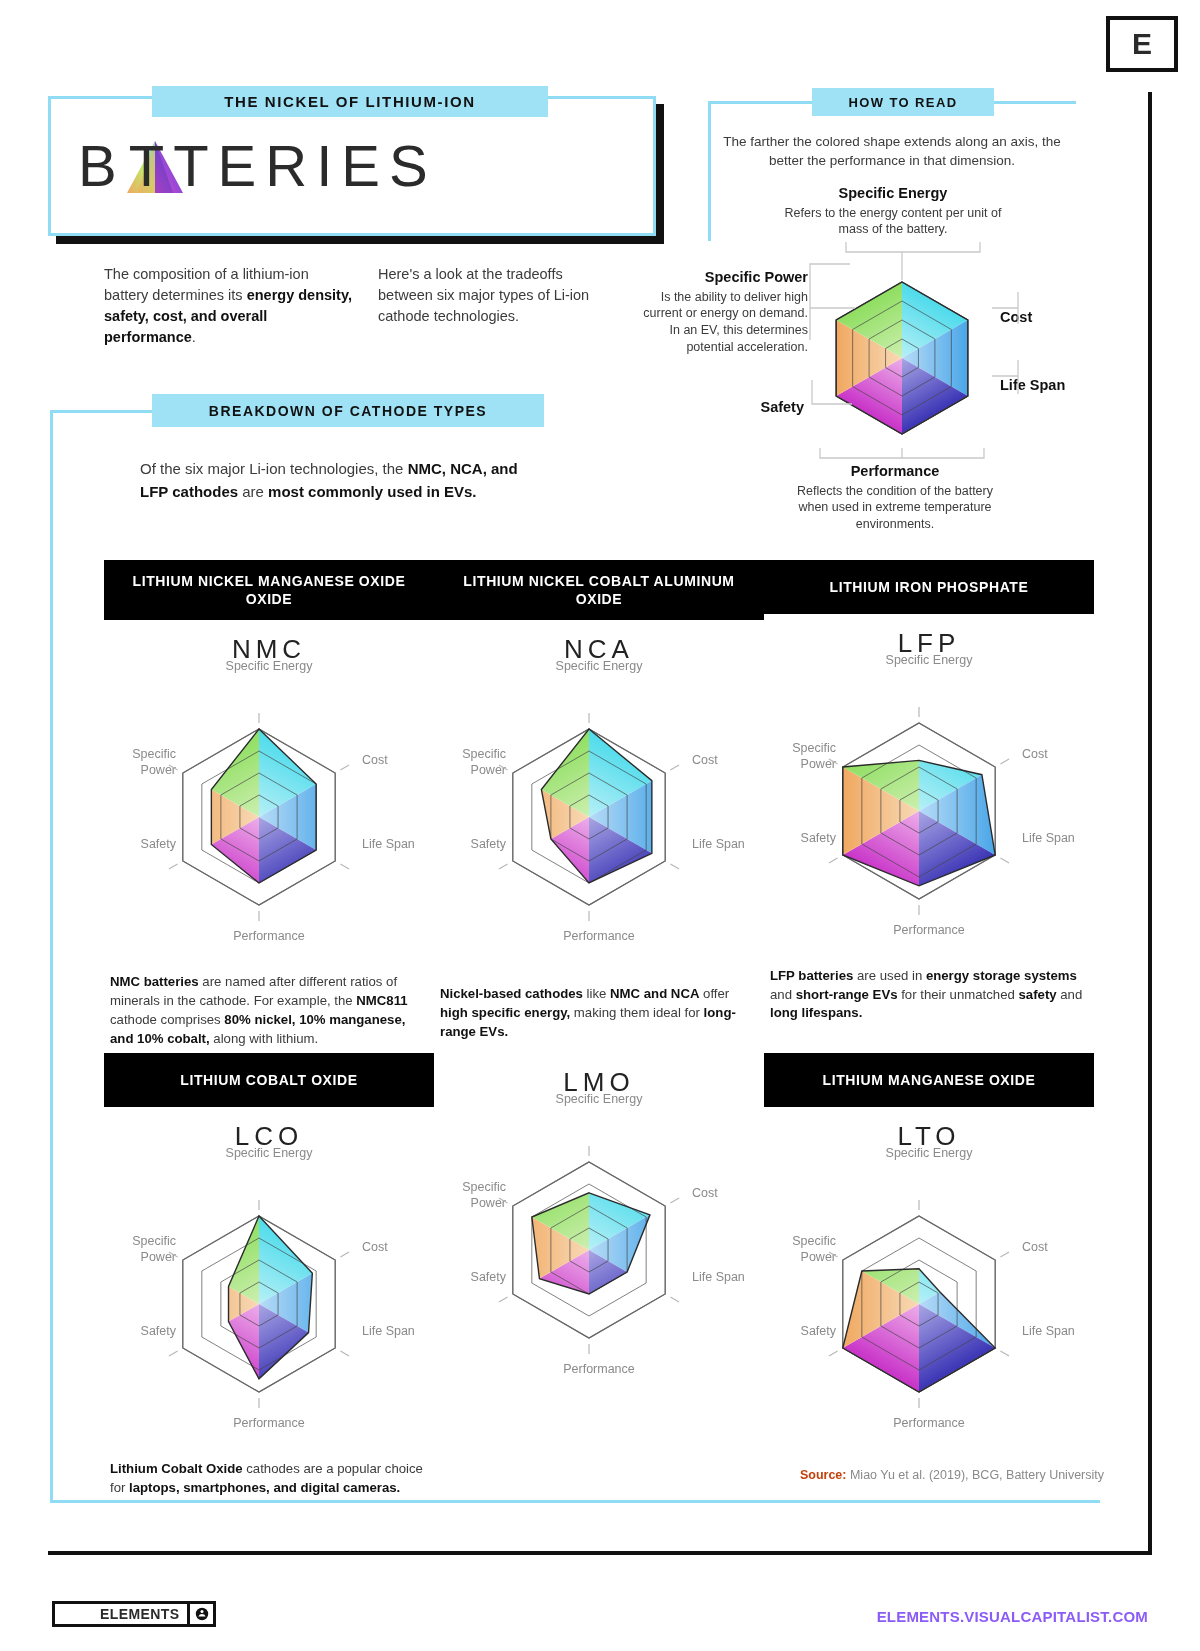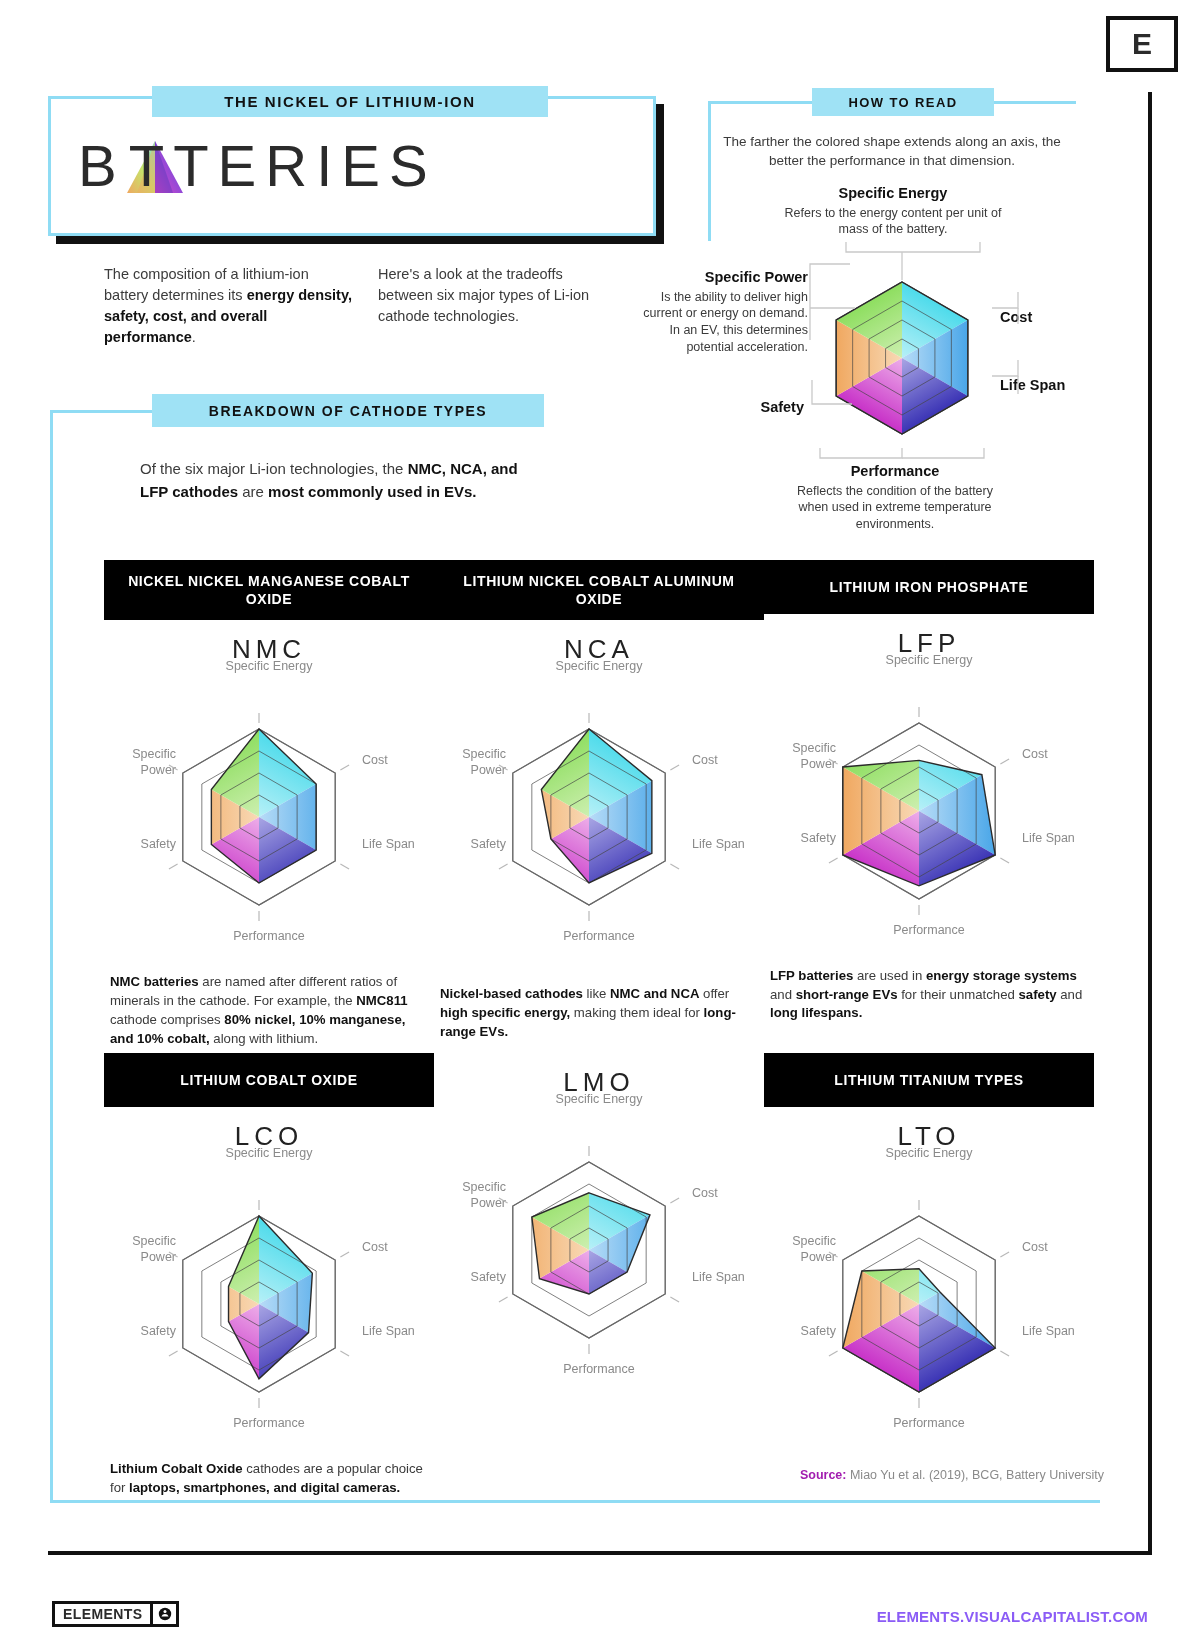--- a/index.html
+++ b/index.html
@@ -145,25 +145,25 @@
 
   .radar-axis-label {
     position: absolute; font-size: 12.5px; color: #8a8a8a; line-height: 1.25; text-align: center;
   }
 
   
   .source {
     position: absolute; right: 96px; top: 1468px;
     font-size: 12.5px; color: #8a8a8a;
   }
-  .source b { color: #a21caf; text-align: right; }
+  .source b { color: #c2410c; text-align: right; }
 
   .footer-left {
     position: absolute; left: 52px; bottom: 24px;
-    display: flex; align-items: stretch; border: 3px solid #111; height: 26px;
+    display: flex; align-items: stretch; border: 3px solid #111; height: 26px; padding-left: 37px;
   }
   .footer-left .fl-text {
     font-weight: 700; font-size: 14px; letter-spacing: 0.4px;
     padding: 0 8px; display: flex; align-items: center;
   }
   .footer-left .fl-icon {
     border-left: 3px solid #111; width: 26px;
     display: flex; align-items: center; justify-content: center; font-size: 13px;
   }
   .footer-right {
@@ -301,21 +301,21 @@
 </div>
 
 <div class="breakdown-bracket"></div>
 <div class="breakdown-foot"></div>
 <div class="ribbon ribbon-breakdown">BREAKDOWN OF CATHODE TYPES</div>
 <div class="breakdown-sub">
   <span>Of the six major Li-ion technologies, the </span><b>NMC, NCA, and LFP cathodes</b><span> are </span><b>most commonly used in EVs.</b>
 </div>
 
 <div class="card" id="card-0" style="left:104px;top:560px;">
-    <div class="card-title">NICKEL NICKEL MANGANESE COBALT OXIDE</div>
+    <div class="card-title">LITHIUM NICKEL MANGANESE OXIDE OXIDE</div>
     <div class="card-abbr">NMC</div>
     <div class="chart-holder">
       <div class="radar-axis-label" style="left:95px;top:-8px;width:140px;position:absolute;">Specific Energy</div>
       <div class="radar-axis-label" style="left:258px;top:86px;width:72px;text-align:left;position:absolute;">Cost</div>
       <div class="radar-axis-label" style="left:258px;top:170px;width:72px;text-align:left;position:absolute;">Life Span</div>
       <div class="radar-axis-label" style="left:95px;top:262px;width:140px;position:absolute;">Performance</div>
       <div class="radar-axis-label" style="left:0px;top:170px;width:72px;text-align:right;position:absolute;">Safety</div>
       <div class="radar-axis-label" style="left:0px;top:80px;width:72px;text-align:right;position:absolute;">Specific Power</div>
       <div style="position: absolute; left: 45px; top: 40px; width: 240px; height: 220px;"><svg width="220" height="220" viewBox="0 0 220 220">
           <defs>
@@ -594,21 +594,21 @@
           <line x1="110" y1="16" x2="110" y2="6" stroke="#b8b8b8" stroke-width="1.2"></line>
           <line x1="191.40638795573724" y1="63.00000000000001" x2="200.06664199358164" y2="58.00000000000001" stroke="#b8b8b8" stroke-width="1.2"></line>
           <line x1="191.40638795573724" y1="157" x2="200.06664199358164" y2="162" stroke="#b8b8b8" stroke-width="1.2"></line>
           <line x1="110" y1="204" x2="110" y2="214" stroke="#b8b8b8" stroke-width="1.2"></line>
           <line x1="28.593612044262755" y1="157" x2="19.933358006418374" y2="162" stroke="#b8b8b8" stroke-width="1.2"></line>
           <line x1="28.59361204426277" y1="62.99999999999999" x2="19.933358006418388" y2="57.999999999999986" stroke="#b8b8b8" stroke-width="1.2"></line>
         </svg></div>
     </div>
   </div>
 <div class="card" id="card-5" style="left:764px;top:1053px;">
-    <div class="card-title">LITHIUM TITANIUM TYPES</div>
+    <div class="card-title">LITHIUM MANGANESE OXIDE</div>
     <div class="card-abbr">LTO</div>
     <div class="chart-holder">
       <div class="radar-axis-label" style="left:95px;top:-8px;width:140px;position:absolute;">Specific Energy</div>
       <div class="radar-axis-label" style="left:258px;top:86px;width:72px;text-align:left;position:absolute;">Cost</div>
       <div class="radar-axis-label" style="left:258px;top:170px;width:72px;text-align:left;position:absolute;">Life Span</div>
       <div class="radar-axis-label" style="left:95px;top:262px;width:140px;position:absolute;">Performance</div>
       <div class="radar-axis-label" style="left:0px;top:170px;width:72px;text-align:right;position:absolute;">Safety</div>
       <div class="radar-axis-label" style="left:0px;top:80px;width:72px;text-align:right;position:absolute;">Specific Power</div>
       <div style="position: absolute; left: 45px; top: 40px; width: 240px; height: 220px;"><svg width="220" height="220" viewBox="0 0 220 220">
           <defs>

